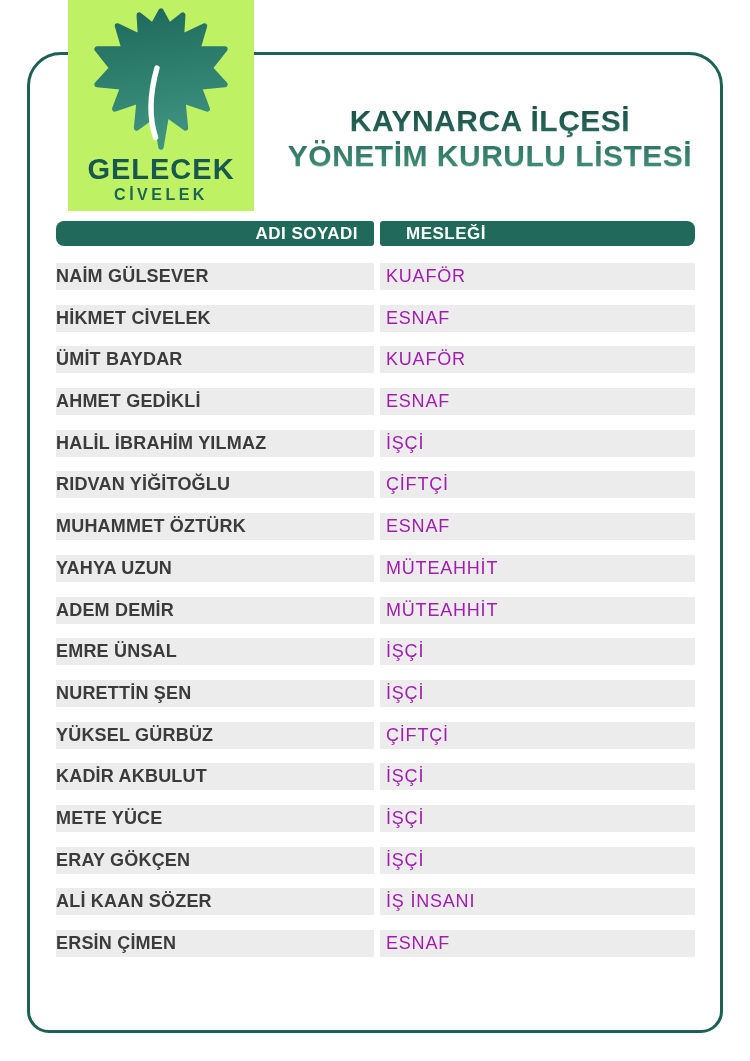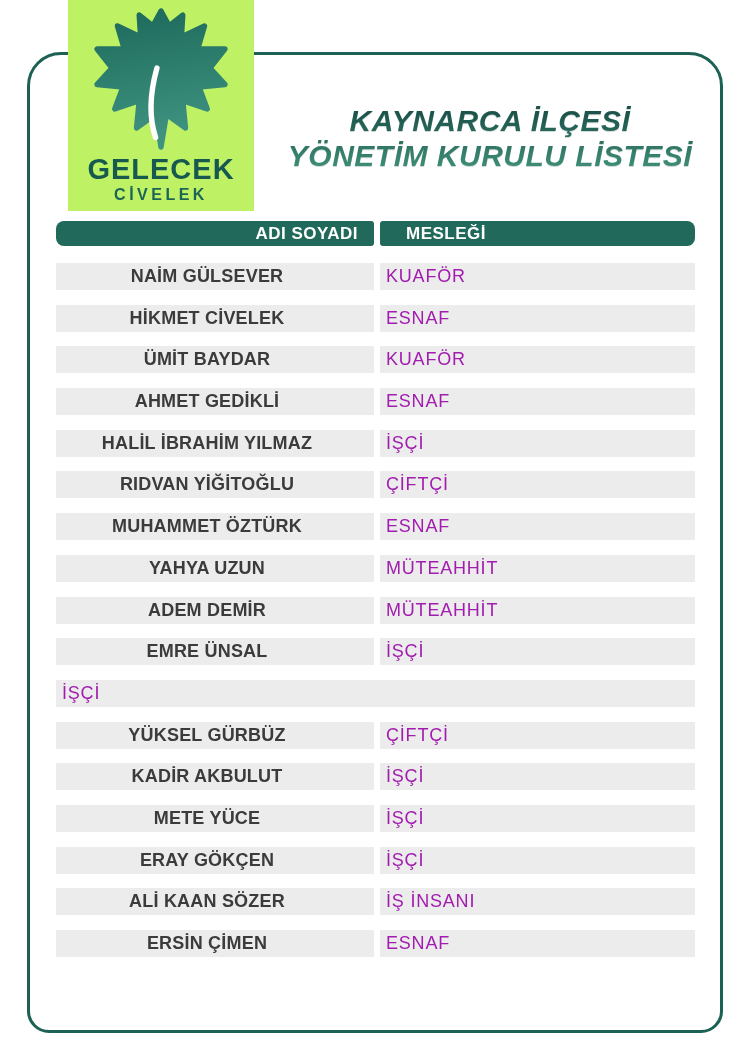--- a/index.html
+++ b/index.html
@@ -24,35 +24,34 @@
   .party-sub{
     font-size:16px;font-weight:bold;color:#1B6456;letter-spacing:3.5px;line-height:20px;margin-top:1px;
   }
   
   .title{
     position:absolute;left:260px;top:103px;width:460px;z-index:2;
     text-align:center;font-weight:bold;font-size:30px;line-height:35px;letter-spacing:0.5px;
     background:linear-gradient(180deg,#1C544B 15%,#3F9078 95%);
     -webkit-background-clip:text;background-clip:text;color:transparent;
     filter:drop-shadow(0 1.5px 0.5px rgba(90,110,105,0.28));
-    font-style:italic;
   }
   
   .table{position:absolute;left:56px;top:221px;width:639px;z-index:2;}
   .thead{display:flex;height:25px;margin-bottom:17px;}
   .th{
     background:#21695B;color:#ffffff;font-weight:bold;font-size:17px;line-height:25px;
     box-sizing:border-box;letter-spacing:0.5px;
   }
   .th-name{width:318px;margin-right:6px;text-align:right;padding-right:16px;border-radius:8px 3px 3px 8px;}
   .th-prof{flex:1;text-align:left;padding-left:26px;border-radius:3px 8px 8px 3px;}
   .row{display:flex;height:27px;margin-bottom:14.7px;}
   .cell{background:#ECECEC;box-sizing:border-box;font-size:18px;line-height:27px;}
   .cell-name{
-    width:318px;margin-right:6px;text-align:center;padding-right:16px;
+    width:318px;margin-right:6px;text-align:left;padding-right:16px;
     font-weight:bold;color:#3B3B3B;letter-spacing:0.2px;
   }
   .cell-prof{
     flex:1;text-align:left;padding-left:6px;color:#a21caf;font-weight:400;letter-spacing:0.8px;
   }
 </style>
 </head>
 <body>
 
 <div class="page">
@@ -119,20 +118,21 @@
         </div>
         <div class="row">
           <div class="cell cell-name">ADEM DEMİR</div>
           <div class="cell cell-prof">MÜTEAHHİT</div>
         </div>
         <div class="row">
           <div class="cell cell-name">EMRE ÜNSAL</div>
           <div class="cell cell-prof">İŞÇİ</div>
         </div>
         <div class="row">
+          <div class="cell cell-name">NURETTİN ŞEN</div>
           <div class="cell cell-prof">İŞÇİ</div>
         </div>
         <div class="row">
           <div class="cell cell-name">YÜKSEL GÜRBÜZ</div>
           <div class="cell cell-prof">ÇİFTÇİ</div>
         </div>
         <div class="row">
           <div class="cell cell-name">KADİR AKBULUT</div>
           <div class="cell cell-prof">İŞÇİ</div>
         </div>

